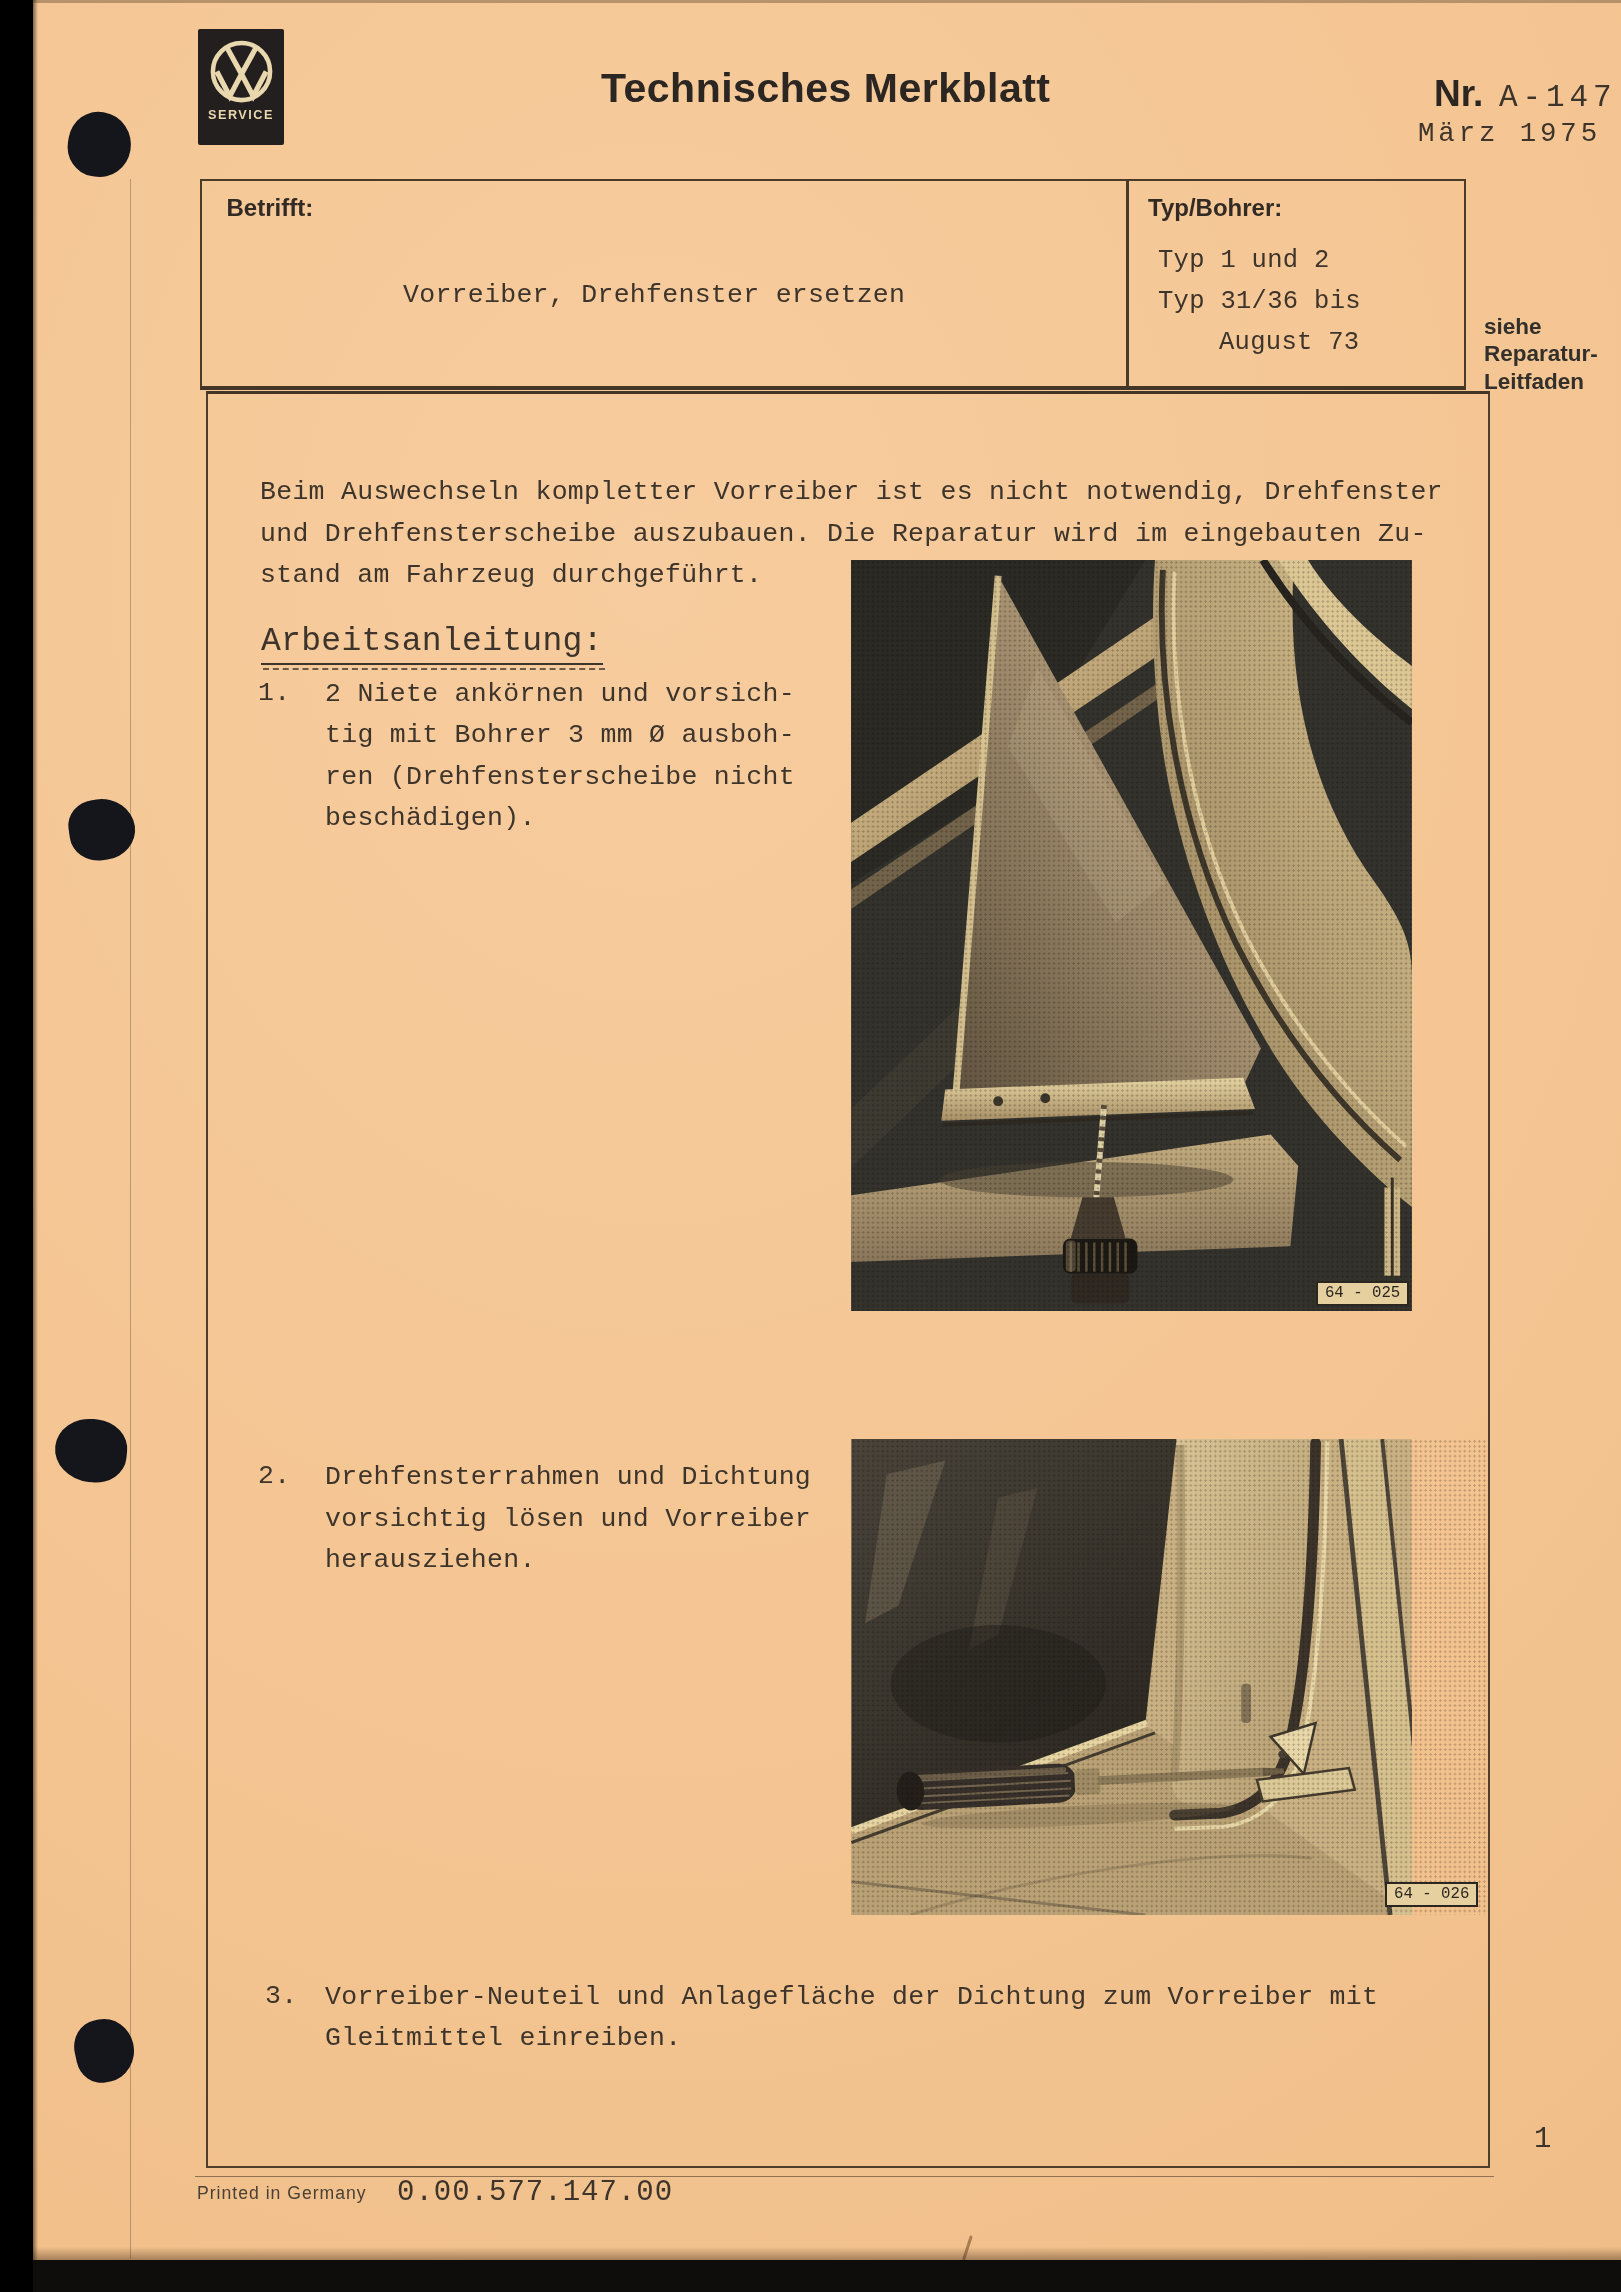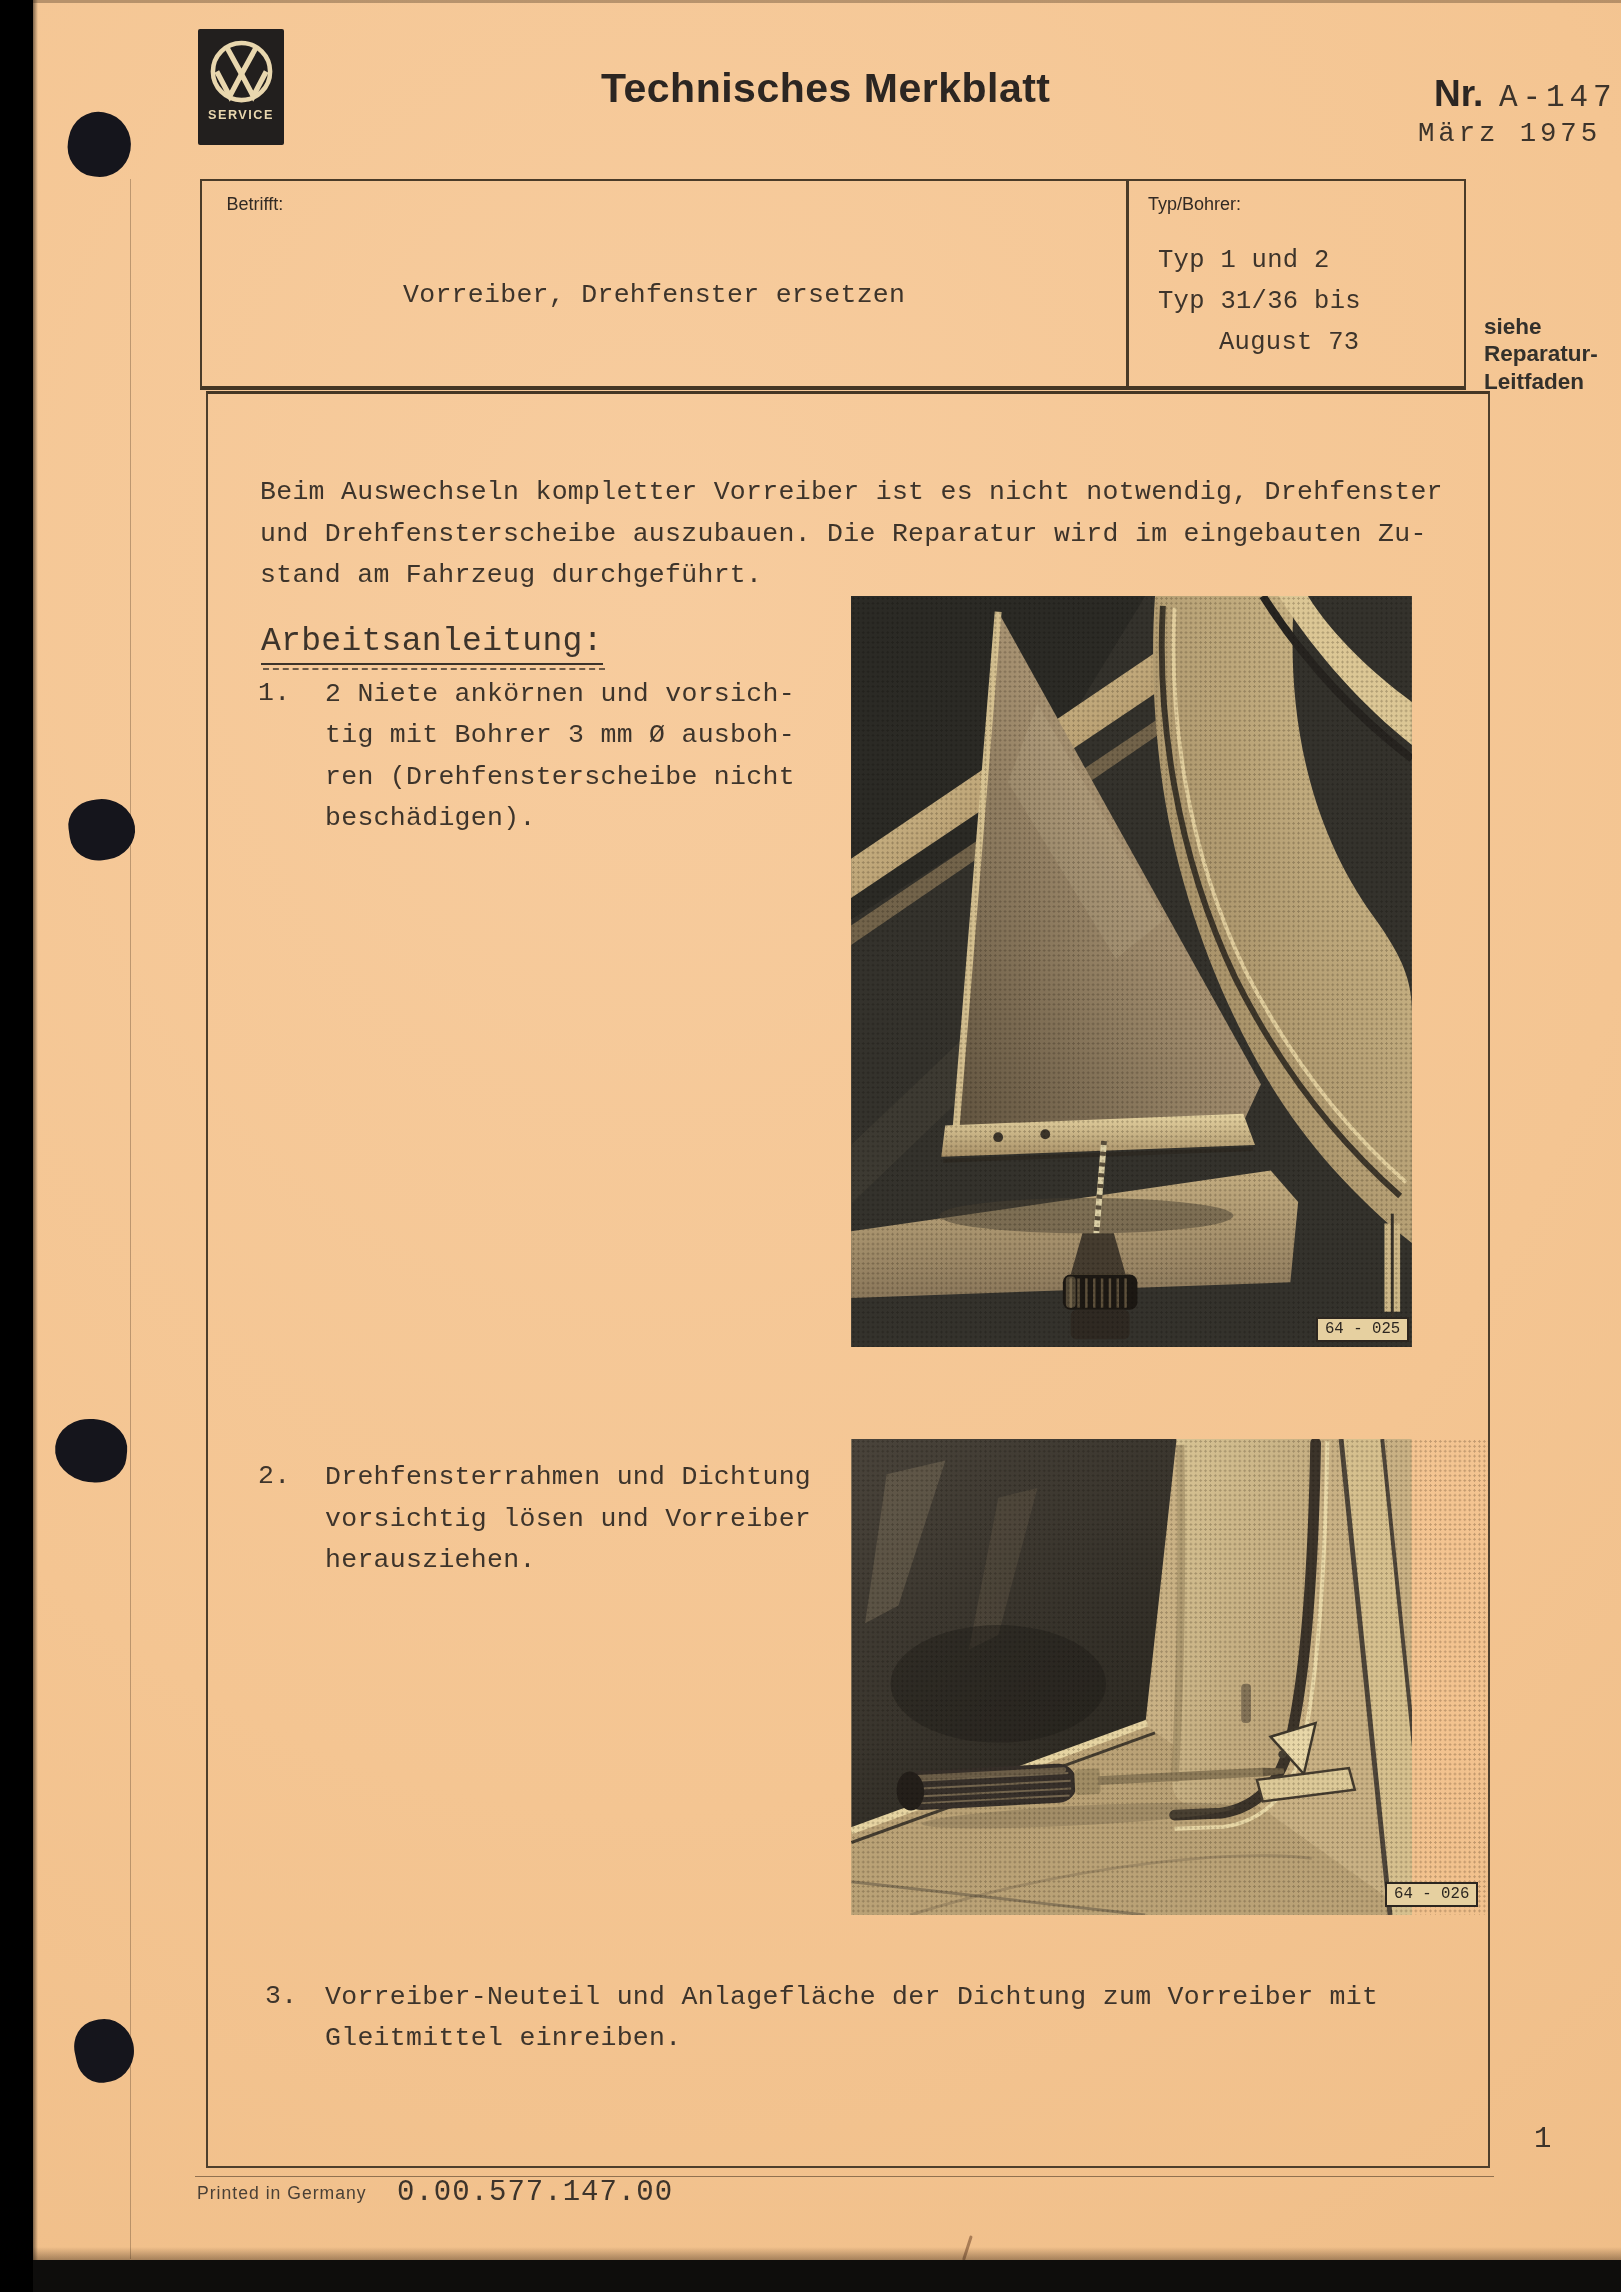--- a/index.html
+++ b/index.html
@@ -36,21 +36,21 @@
   
   .title{position:absolute;left:568px;top:65px;font-size:41px;font-weight:700;color:#2c2622;letter-spacing:0.5px;}
   .nr-label{position:absolute;left:1401px;top:73px;font-size:37px;font-weight:700;color:#2c2622;}
   .nr-value{position:absolute;left:1466px;top:80px;font-size:31px;letter-spacing:4.9px;}
   .date{position:absolute;left:1385px;top:118px;font-size:27.4px;letter-spacing:3.9px;}
 
   
   .box-top{position:absolute;left:167px;top:179px;width:1266px;height:211px;
     border:2.9px solid #4a3b28;border-bottom:4.9px solid #443624;box-sizing:border-box;}
   .box-top .divider{position:absolute;left:924px;top:0;bottom:0;width:2.9px;background:#4a3b28;}
-  .label-sm{font-size:18px;font-weight:400;color:#322a24;}
+  .label-sm{font-size:24px;font-weight:700;color:#322a24;}
   .betrifft-label{position:absolute;left:24.5px;top:12.7px;}
   .typ-label{position:absolute;left:946px;top:12.7px;}
   .betrifft-value{position:absolute;left:370px;top:280px;font-size:26.5px;}
   .typ-line{position:absolute;font-size:25.5px;}
   .typ-line-0{left:1125px;top:246px;}
   .typ-line-1{left:1125px;top:287px;}
   .typ-line-2{left:1186px;top:328px;}
   .side-note{position:absolute;left:1451px;font-size:22.5px;font-weight:700;color:#33302b;}
   .side-note-0{top:314px;}
   .side-note-1{top:341px;}
@@ -71,21 +71,21 @@
     border-bottom:2px dashed rgba(61,52,43,0.75);}
   .stepnum{position:absolute;font-size:26.5px;}
   .s1n{left:225px;top:678px;} .s1l0{left:292px;top:678px;} .s1l1{left:292px;top:719px;}
   .s1l2{left:292px;top:761px;} .s1l3{left:292px;top:802px;}
   .s2n{left:225px;top:1461px;} .s2l0{left:292px;top:1461px;} .s2l1{left:292px;top:1503px;}
   .s2l2{left:292px;top:1544px;}
   .s3n{left:232px;top:1981px;} .s3l0{left:292px;top:1981px;} .s3l1{left:292px;top:2022px;}
 
   
   .photo{position:absolute;overflow:hidden;}
-  .photo1{left:818px;top:596px;width:561px;height:751px;text-decoration:underline;}
+  .photo1{left:818px;top:560px;width:561px;height:751px;text-decoration:underline;}
   .photo2{left:818px;top:1439px;width:637px;height:476px;}
   .photo::after{content:"";position:absolute;inset:0;pointer-events:none;mix-blend-mode:multiply;
     background-image:radial-gradient(rgba(55,44,26,0.25) 1px, rgba(0,0,0,0) 1.3px);background-size:4.9px 4.9px;}
   .fig-label{position:absolute;background:#e6d0a0;border:2px solid #2c2620;color:#2c2620;
     font-family:"Liberation Mono","DejaVu Sans Mono",monospace;font-size:15.7px;padding:1px 6.9px 2px;z-index:5;}
   .fig-label-1{right:2.9px;bottom:4.9px;}
   .fig-label-2{right:9.8px;bottom:7.8px;}
 
   
   .page-number{position:absolute;left:1501px;top:2123px;font-size:29px;}

